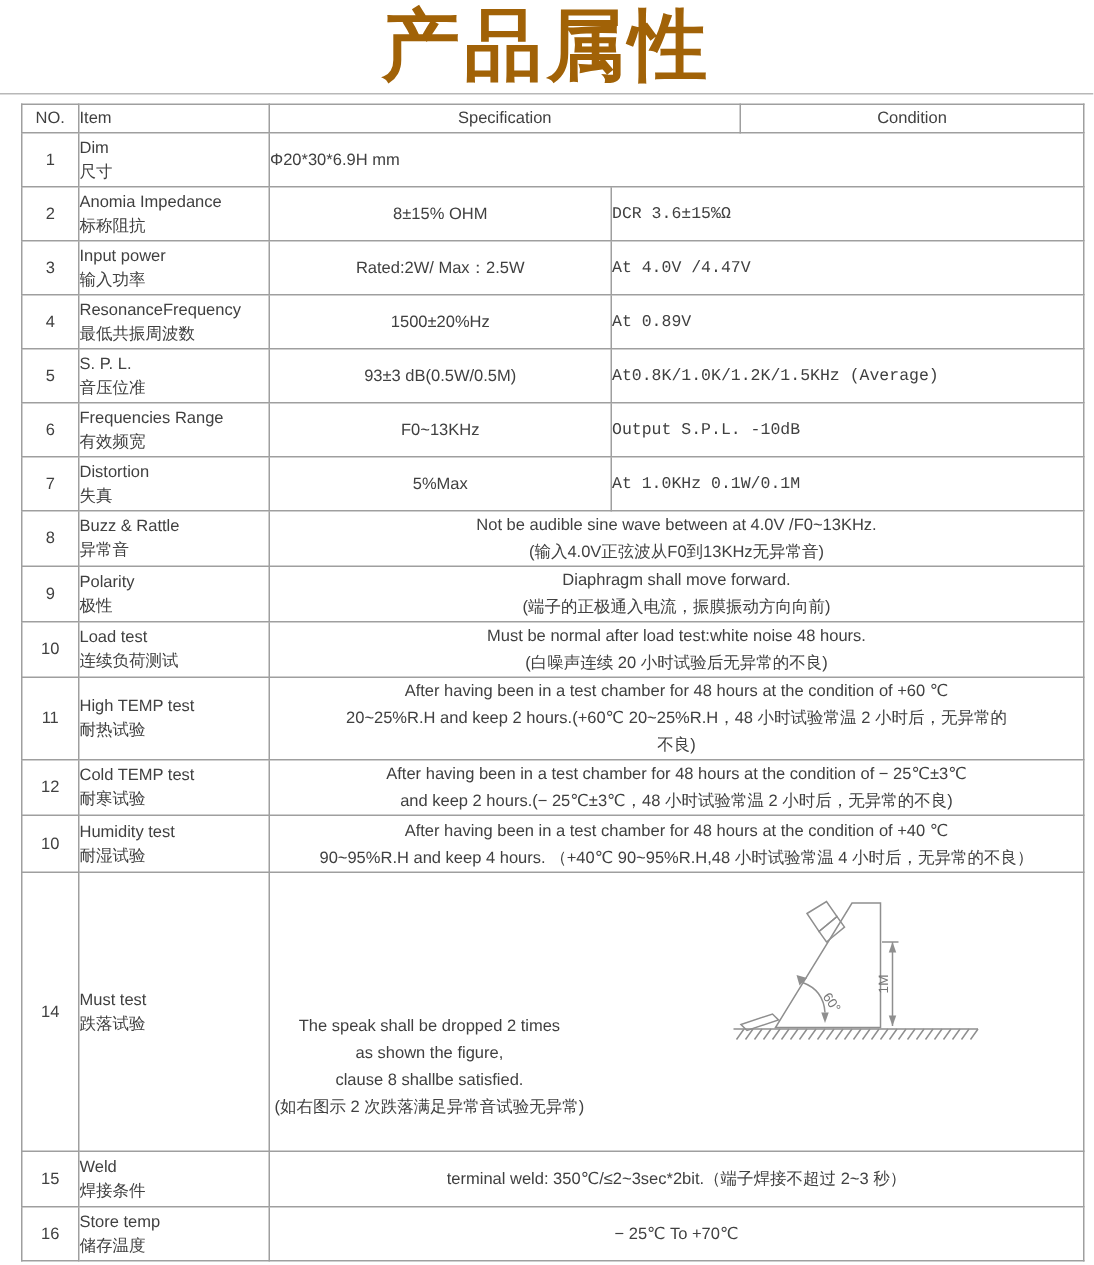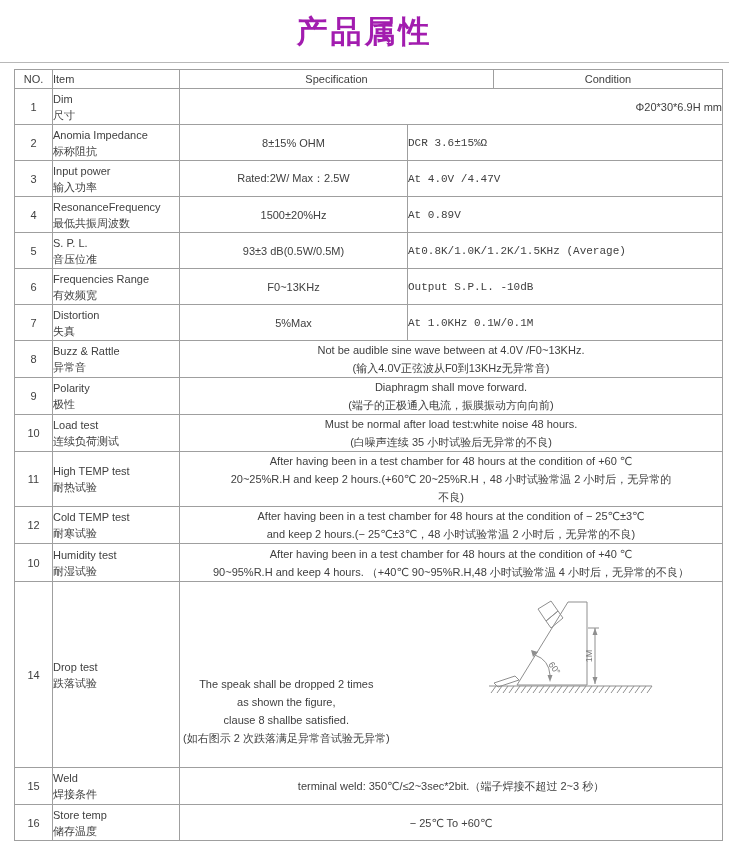--- a/index.html
+++ b/index.html
@@ -4,41 +4,41 @@
 <style>
   html,body{margin:0;padding:0;background:#ffffff;}
   body{
     width:729px;height:843px;position:relative;
     font-family:"Liberation Sans","DejaVu Sans",sans-serif;
     color:#404040;
     -webkit-font-smoothing:antialiased;
   }
   .title{
     height:62px;line-height:62px;text-align:center;
-    font-size:31px;font-weight:bold;color:#a21caf;letter-spacing:3px;
+    font-size:52px;font-weight:bold;color:#a16207;letter-spacing:3px;
     font-family:"DejaVu Sans","Liberation Sans",sans-serif;
   }
   .page-rule{border:none;border-top:1px solid #b8b8b8;margin:0;width:729px;}
   table.spec{
     border-collapse:collapse;table-layout:fixed;
     width:708px;margin:6px 0 0 14px;padding-left:12px;
   }
   table.spec th,table.spec td{
     border:1px solid #9f9f9f;
     font-size:11px;font-weight:normal;color:#404040;
     vertical-align:middle;overflow:hidden;padding:0;
   }
   th.hno,th.hspec,th.hcond{text-align:center;}
   th.hitem{text-align:left;padding-left:4px;}
   td.no{text-align:center;}
   td.item{padding-left:3px;}
   td.item div{line-height:16px;}
   td.spec-c{text-align:center;}
   td.cond-c{padding-right:118px;font-family:Liberation Mono, monospace;}
-  td.merged-c{text-align:right;}
+  td.merged-c{text-align:left;}
   td.merged-l{padding-left:3px;}
   td.merged-l div{line-height:18px;text-align:center;}
   td.dropcell{position:relative;}
   .drop-text{position:absolute;left:3px;top:93px;}
   .drop-text div{line-height:18px;}
   .drop-fig{position:absolute;left:305px;top:12px;}
   .fig-stroke{stroke:#8f8f8f;fill:none;stroke-width:1;}
   .fig-fill{fill:#8f8f8f;stroke:none;}
   .fig-text{fill:#777;font-size:9px;font-family:"Liberation Sans",sans-serif;}
 </style>
@@ -159,21 +159,21 @@
   </tr>
 
   <tr style="height:36px">
     <td class="no">10</td>
     <td class="item">
       <div>Load test</div>
       <div>连续负荷测试</div>
     </td>
     <td class="merged-l" colspan="3">
       <div>Must be normal after load test:white noise 48 hours.</div>
-      <div>(白噪声连续 35 小时试验后无异常的不良)</div>
+      <div>(白噪声连续 20 小时试验后无异常的不良)</div>
     </td>
   </tr>
 
   <tr style="height:54px">
     <td class="no">11</td>
     <td class="item">
       <div>High TEMP test</div>
       <div>耐热试验</div>
     </td>
     <td class="merged-l" colspan="3">
@@ -203,21 +203,21 @@
     </td>
     <td class="merged-l" colspan="3">
       <div>After having been in a test chamber for 48 hours at the condition of +40 ℃</div>
       <div>90~95%R.H and keep 4 hours. （+40℃ 90~95%R.H,48 小时试验常温 4 小时后，无异常的不良）</div>
     </td>
   </tr>
 
   <tr style="height:186px">
     <td class="no">14</td>
     <td class="item">
-      <div>Drop test</div>
+      <div>Must test</div>
       <div>跌落试验</div>
     </td>
     <td class="merged-l dropcell" colspan="3">
       <div class="drop-text">
         <div>The speak shall be dropped 2 times</div>
         <div>as shown the figure,</div>
         <div>clause 8 shallbe satisfied.</div>
         <div>(如右图示 2 次跌落满足异常音试验无异常)</div>
       </div>
       <svg class="drop-fig" width="170" height="100" viewBox="485 588 170 100">
@@ -258,17 +258,17 @@
     </td>
   </tr>
 
   <tr style="height:36px">
     <td class="no">16</td>
     <td class="item">
       <div>Store temp</div>
       <div>储存温度</div>
     </td>
     <td class="merged-l" colspan="3">
-      <div>− 25℃ To +60℃</div>
+      <div>− 25℃ To +70℃</div>
     </td>
   </tr>
 </tbody>
   </table>
 
 </body></html>

